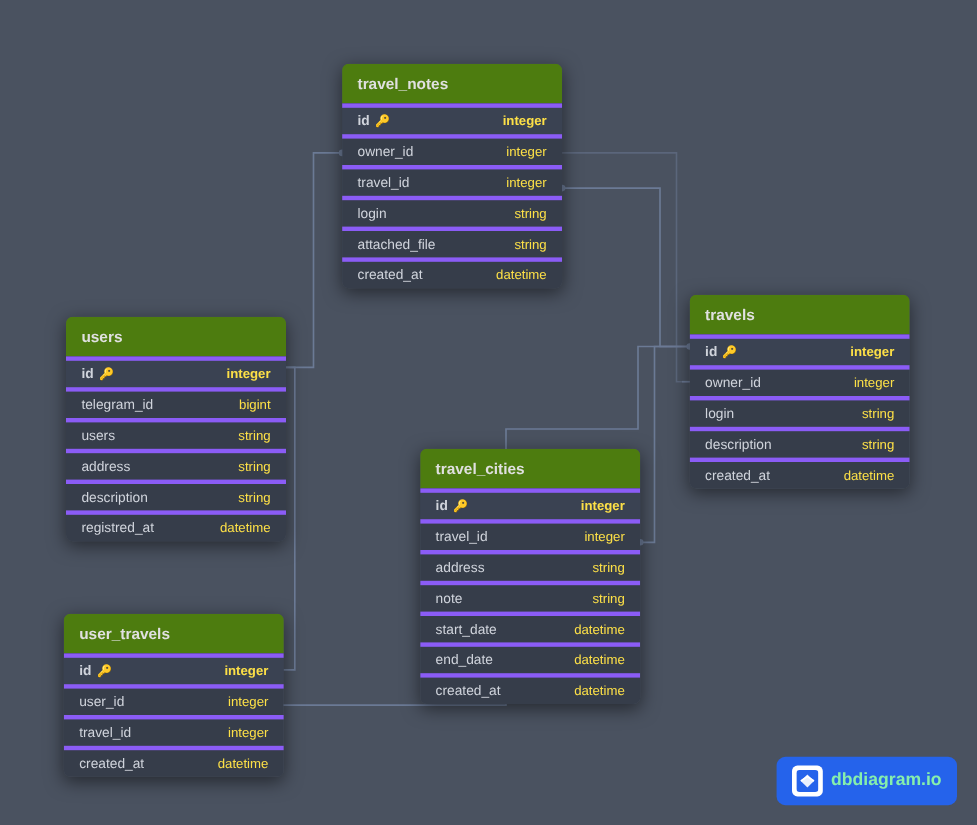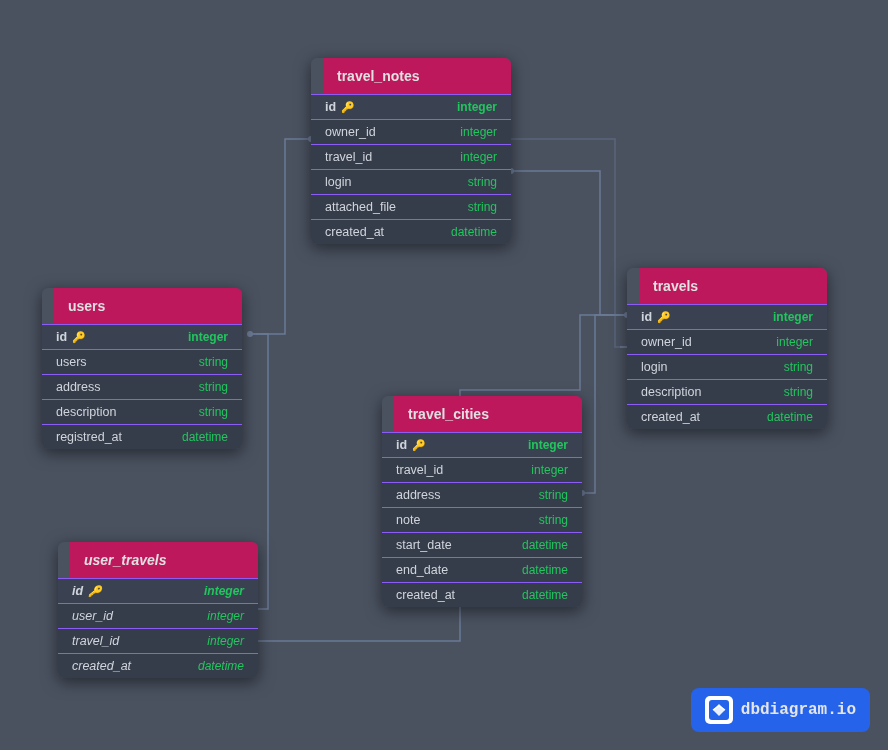--- a/index.html
+++ b/index.html
@@ -15,87 +15,85 @@
 
     .table-card {
       position: absolute;
       border-radius: 6px;
       overflow: hidden;
       box-shadow: 0 4px 16px rgba(0,0,0,0.5);
       min-width: 200px;
     }
 
     .table-header {
-      background-color: #be185d;
+      background-color: #4d7c0f;
       padding: 10px 14px;
       font-size: 14px;
       font-weight: 600;
       color: #e0e0e0;
-      margin-left: 12px;
     }
 
     .table-body {
       background-color: #363d4a;
     }
 
     .table-row {
       display: flex;
       justify-content: space-between;
       align-items: center;
       padding: 5px 14px;
-      border-top: 1px solid #8b5cf6;
+      border-top: 4px solid #8b5cf6;
       font-size: 12.5px;
     }
 
     .table-row.pk-row {
       background-color: #3a4252;
       font-weight: 600;
     }
 
     .col-name {
       color: #d0d4dc;
       display: flex;
       align-items: center;
       gap: 5px;
     }
 
     .col-type {
-      color: #22c55e;
+      color: #fde047;
       font-size: 12px;
     }
 
     .pk-icon {
       display: inline-block;
       font-size: 11px;
       color: #8a9ab5;
     }
 
     
     #table-travel-notes {
       left: 311px;
       top: 58px;
       width: 200px;
     }
 
     #table-users {
-      left: 42px;
+      left: 60px;
       top: 288px;
       width: 192px;
     }
 
     #table-user-travels {
       left: 58px;
-      top: 542px;
+      top: 558px;
       width: 192px;
-      font-style: italic;
     }
 
     #table-travel-cities {
       left: 382px;
-      top: 396px;
+      top: 408px;
       width: 200px;
     }
 
     #table-travels {
       left: 627px;
       top: 268px;
       width: 200px;
     }
 
     
@@ -111,24 +109,23 @@
     .brand-badge {
       position: absolute;
       bottom: 18px;
       right: 18px;
       background: #2563eb;
       border-radius: 8px;
       padding: 8px 14px;
       display: flex;
       align-items: center;
       gap: 8px;
-      color: #e5e5e5;
+      color: #86efac;
       font-size: 16px;
       font-weight: 600;
-      font-family: Liberation Mono, monospace;
     }
 
     .brand-icon {
       width: 28px;
       height: 28px;
       background: white;
       border-radius: 5px;
       display: flex;
       align-items: center;
       justify-content: center;
@@ -208,20 +205,24 @@
   </div>
   <div class="table-body">
     <div class="table-row pk-row">
       <span class="col-name">
           <span>id</span> 
           <span class="pk-icon">🔑</span>
         </span>
       <span class="col-type">integer</span>
     </div>
     <div class="table-row">
+      <span class="col-name">telegram_id</span>
+      <span class="col-type">bigint</span>
+    </div>
+    <div class="table-row">
       <span class="col-name">users</span>
       <span class="col-type">string</span>
     </div>
     <div class="table-row">
       <span class="col-name">address</span>
       <span class="col-type">string</span>
     </div>
     <div class="table-row">
       <span class="col-name">description</span>
       <span class="col-type">string</span>

